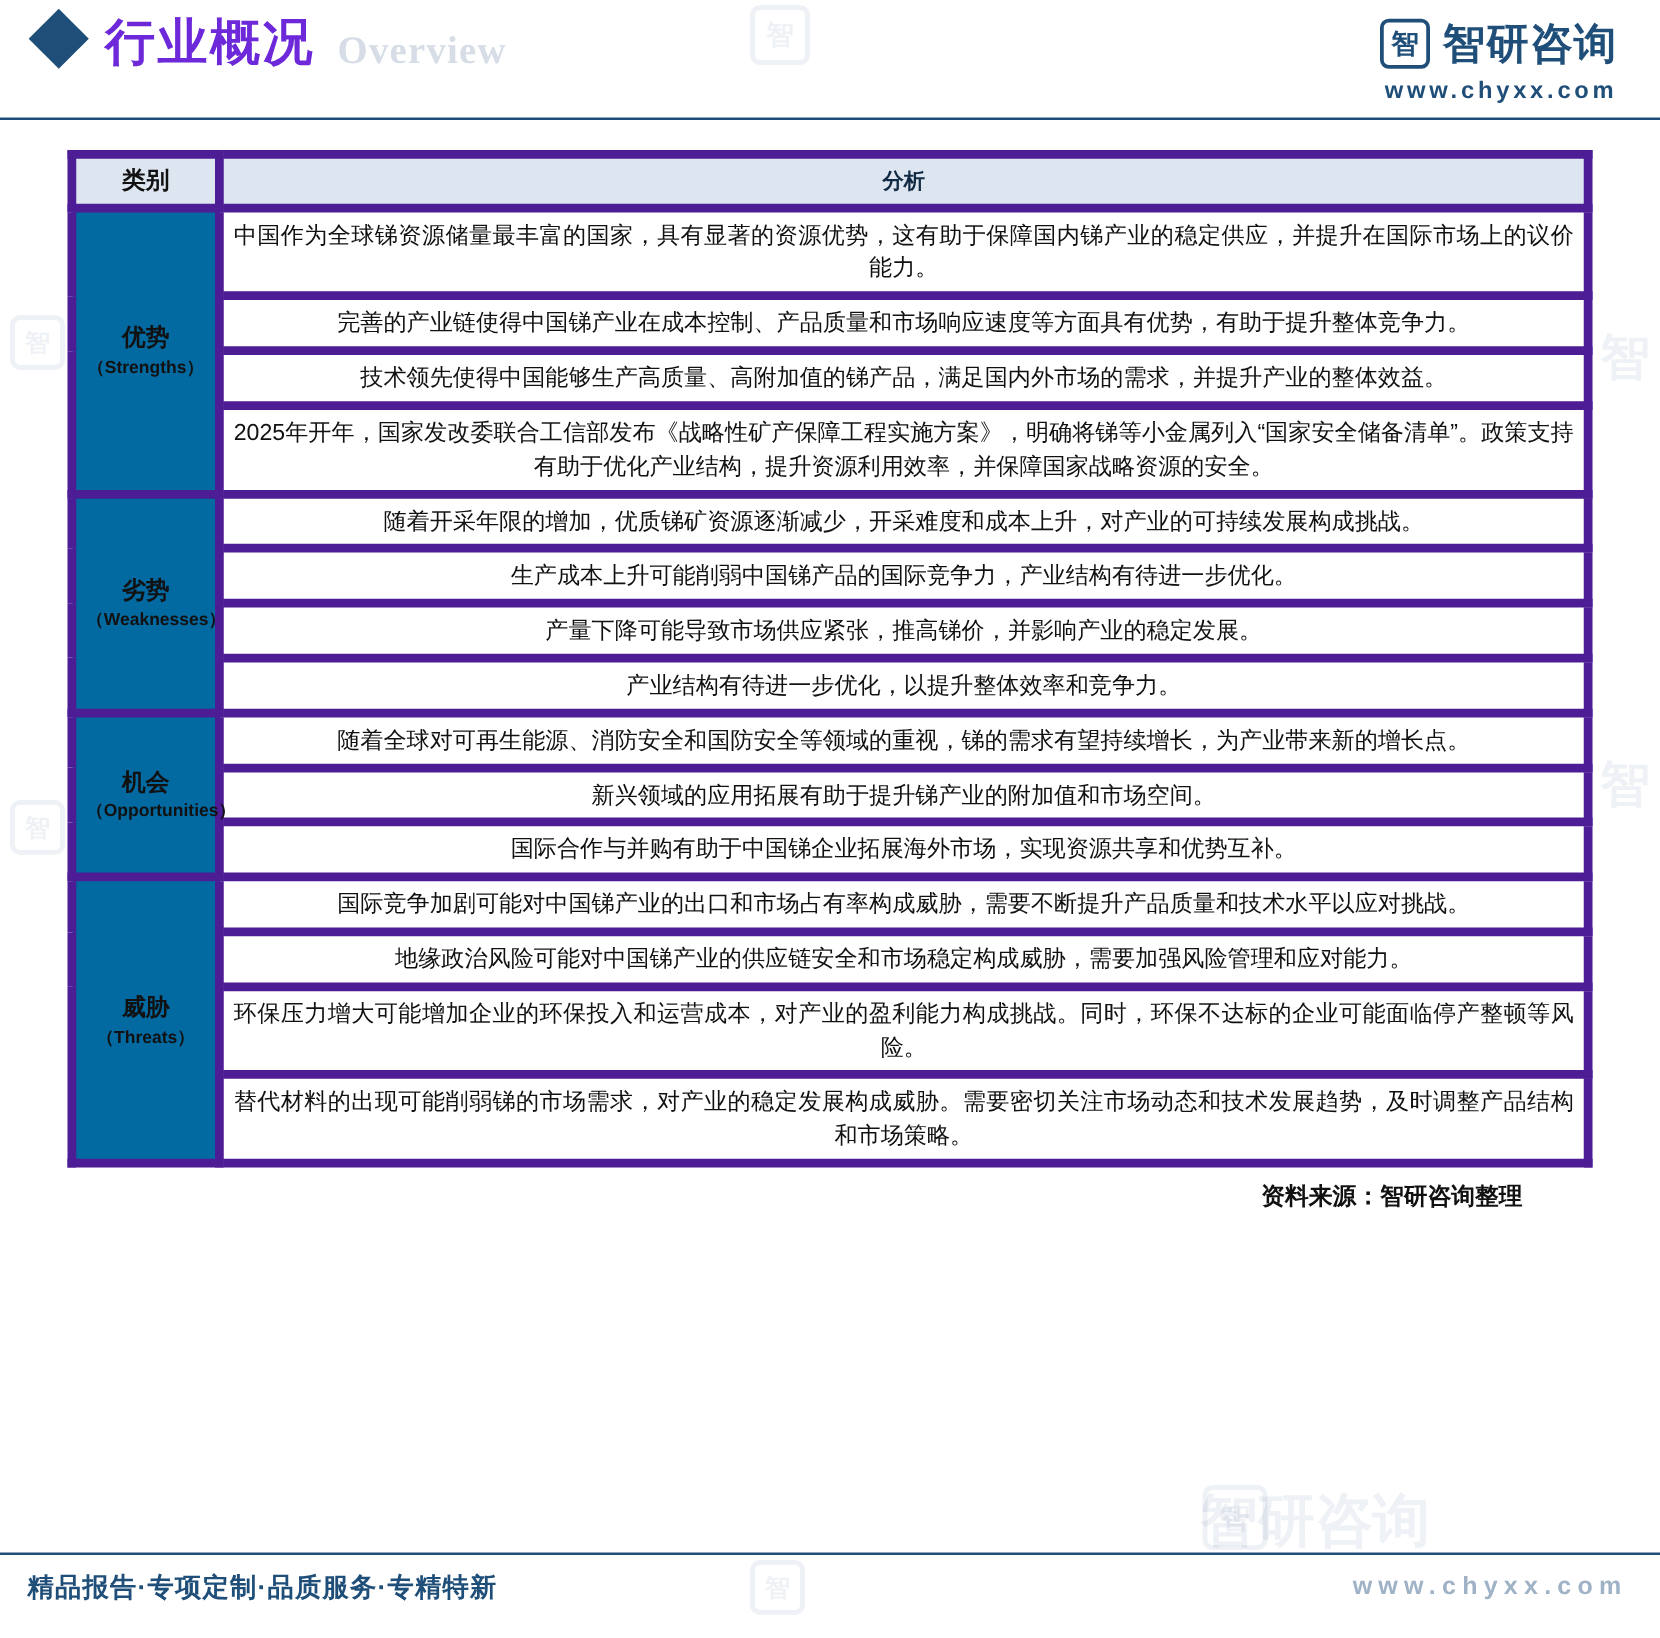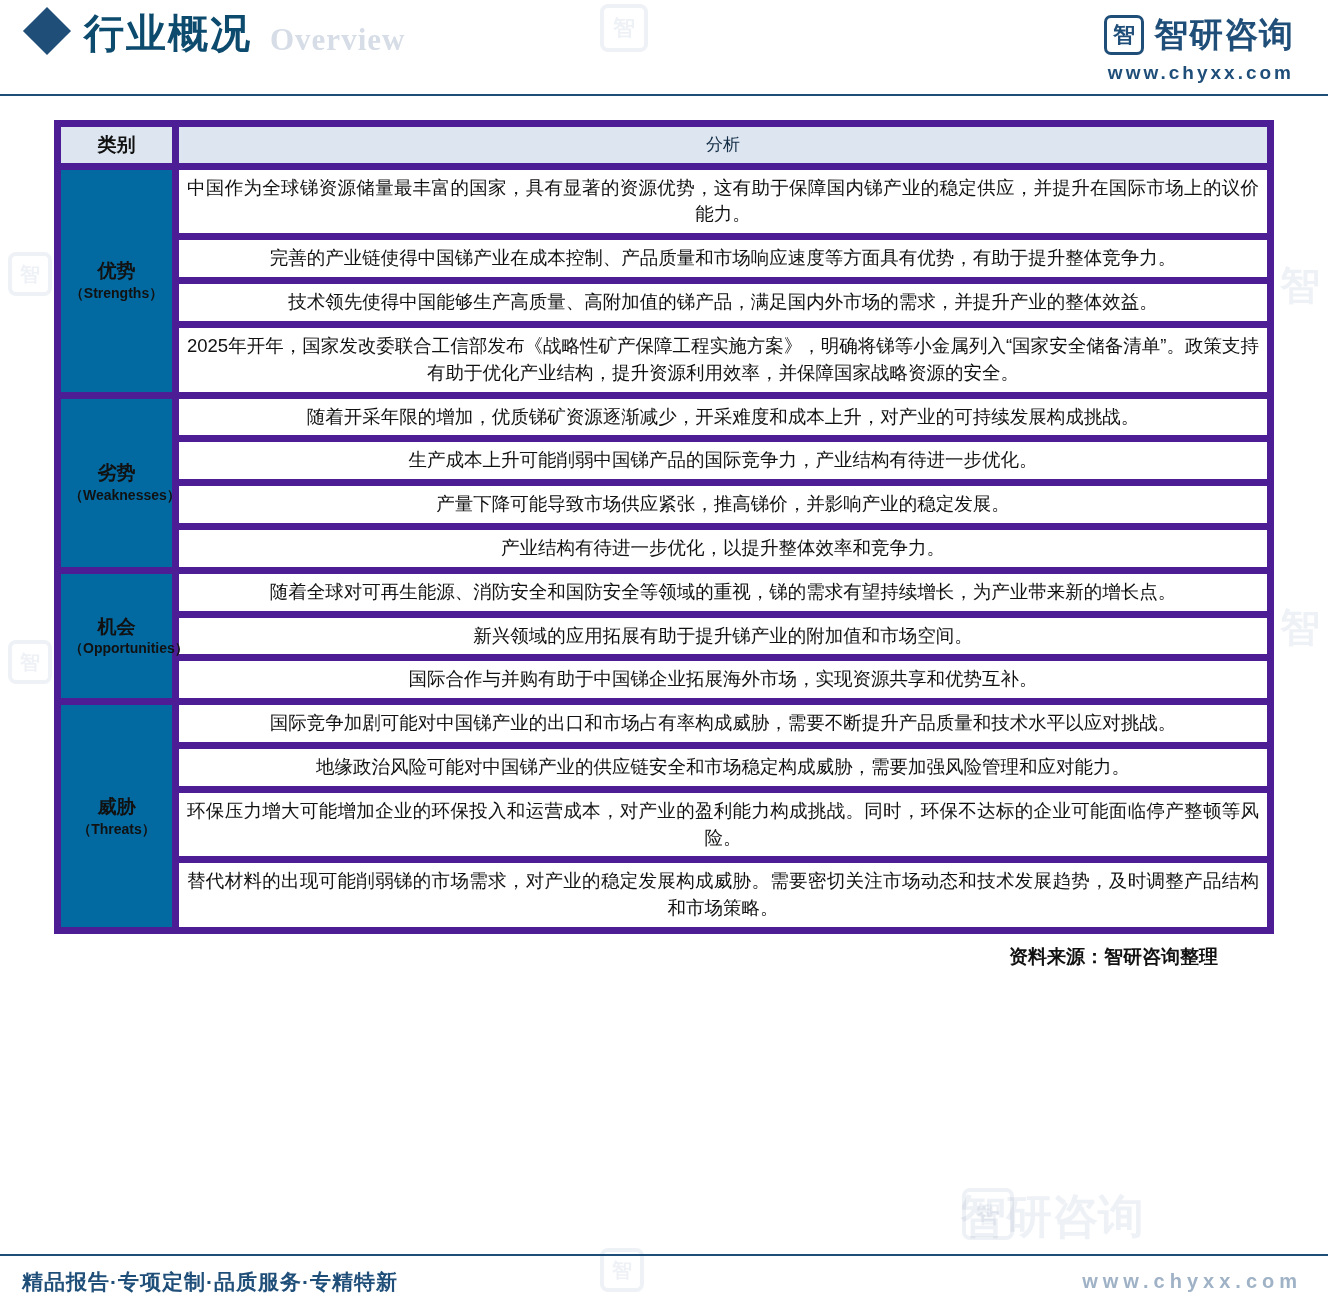--- a/index.html
+++ b/index.html
@@ -31,21 +31,21 @@
     height: 34px;
     background: #1f4e79;
     transform: rotate(45deg);
   }
   .header-title {
     position: absolute;
     left: 84px;
     top: 6px;
     font-size: 40px;
     font-weight: bold;
-    color: #0c4a6e;
+    color: #6d28d9;
     letter-spacing: 2px;
     font-family: "Liberation Serif", serif;
   }
   .header-subtitle {
     position: absolute;
     left: 270px;
     top: 22px;
     font-size: 31px;
     font-weight: bold;
     color: #d6dde6;
@@ -114,21 +114,21 @@
     table-layout: fixed;
   }
   table.swot td, table.swot th {
     border: 7px solid #4c1d95;
     padding: 5px 8px;
     box-sizing: border-box;
   }
   .hdr {
     background: #dde6f0;
     text-align: center;
-    font-weight: normal;
+    font-weight: bold;
     font-size: 17px;
     color: #102a43;
     font-family: "Liberation Sans", sans-serif;
     padding: 6px 4px;
   }
   .cat-cell {
     width: 118px;
     background: #0369a1;
     text-align: center;
     vertical-align: middle;
@@ -168,21 +168,21 @@
     padding-right: 56px;
     font-family: Liberation Mono, monospace;
   }
 
   
   .footer {
     position: absolute;
     left: 0;
     bottom: 0;
     width: 100%;
-    height: 56px;
+    height: 68px;
     border-top: 2px solid #1f4e79;
     box-sizing: border-box;
   }
   .footer-left {
     position: absolute;
     left: 22px;
     top: 12px;
     font-size: 21px;
     font-weight: bold;
     color: #1f4e79;

